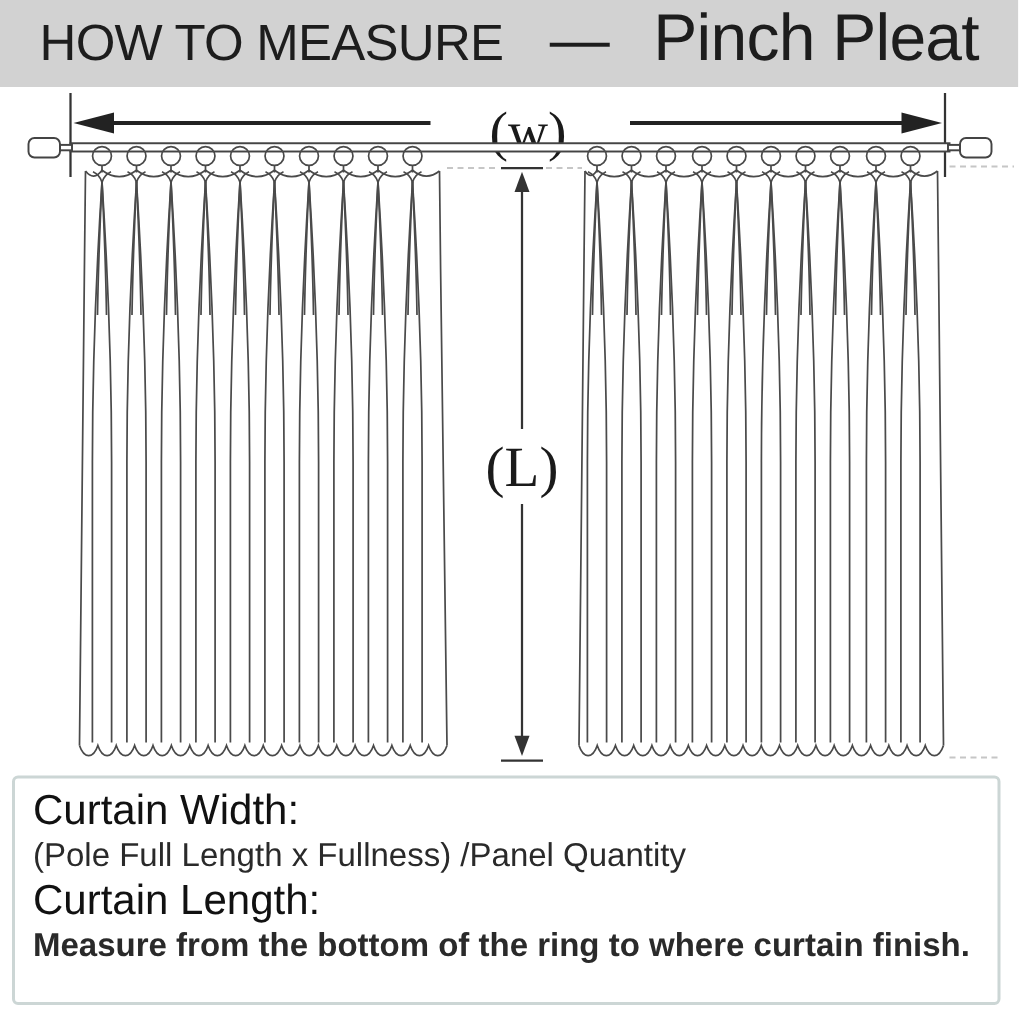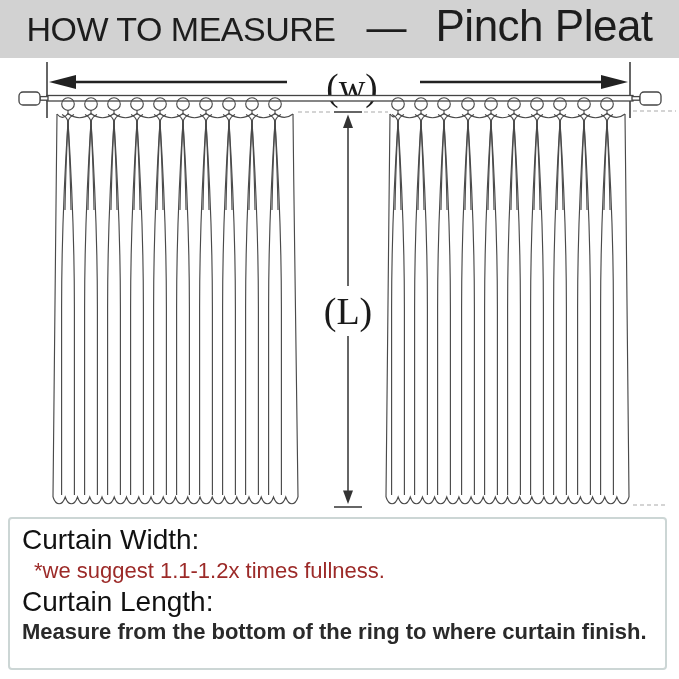--- a/index.html
+++ b/index.html
@@ -132,18 +132,18 @@
       <line class="hardline" x1="348" y1="278" x2="348" y2="434"></line>
       <polygon class="smallhead" points="348,56.5 343,70 353,70"></polygon>
       <polygon class="smallhead" points="348,446 343,432.5 353,432.5"></polygon>
       <line class="hardline" x1="334" y1="449" x2="362" y2="449"></line>
       <text class="dimtext" x="348" y="266" font-size="38">(L)</text>
     </g>
   </svg>
 
   <div class="infobox">
     <div class="head">Curtain Width:</div>
-    <div class="note">*we suggest 1.1-1.2x times fullness.</div>
+    <div class="body">(Pole Full Length x Fullness) /Panel Quantity</div>
     <div class="head2">Curtain Length:</div>
     <div class="body2">Measure from the bottom of the ring to where curtain finish.</div>
   </div>
 
 </div>
 
 </body></html>

